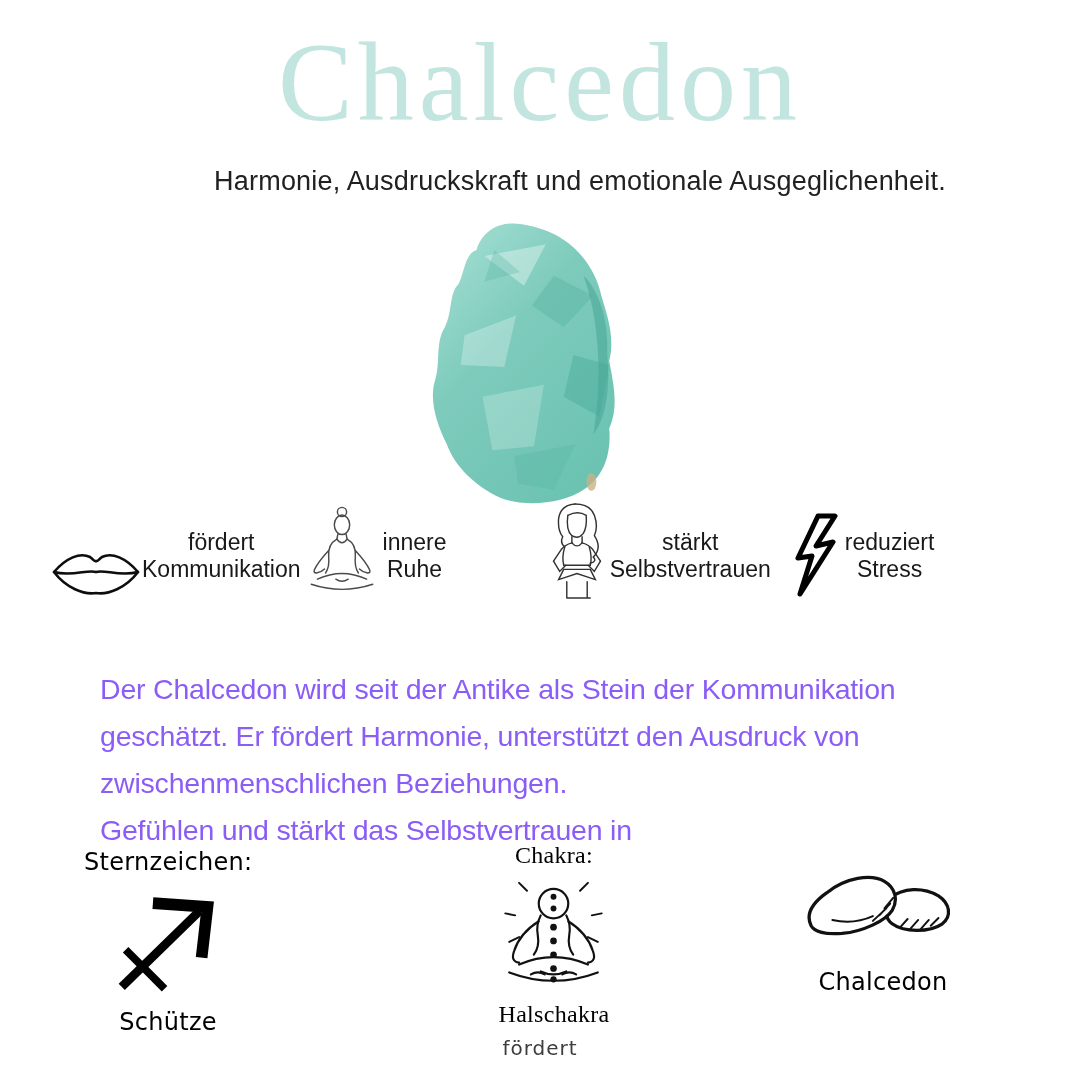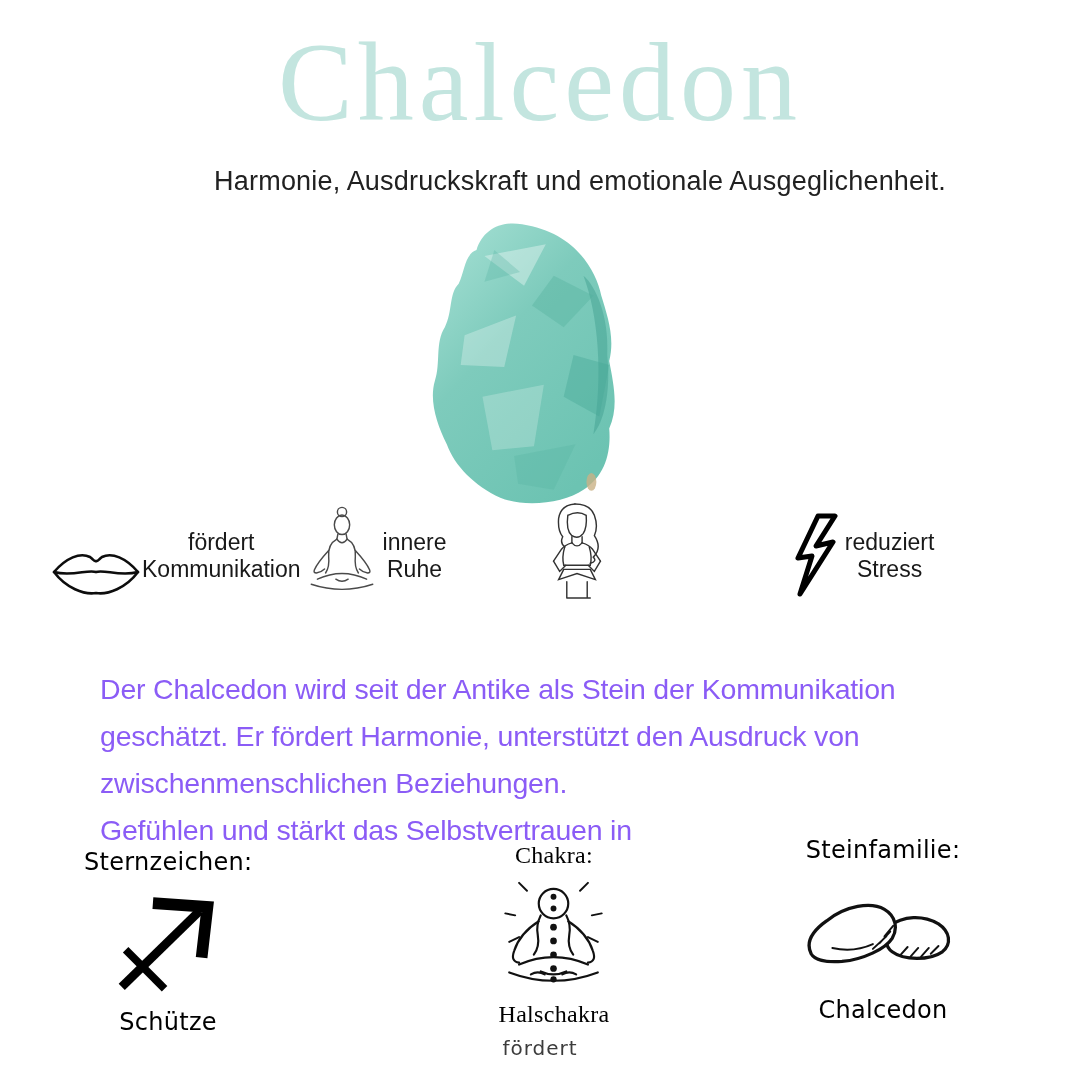--- a/index.html
+++ b/index.html
@@ -118,20 +118,24 @@
           <path d="M23,13 Q21,28 27,33 Q33,37 38,31 Q42,25 41,13 Q33,8 23,13"></path>
           <path d="M27,34 L27,40 M37,34 L37,40"></path>
           <path d="M27,40 Q20,42 17,46 L9,58 M37,40 Q44,42 47,46 L55,58"></path>
           <path d="M27,40 Q32,46 37,40"></path>
           <path d="M20,44 Q17,54 19,62 M44,44 Q47,54 45,62"></path>
           <path d="M9,58 L15,68 L21,62 M55,58 L49,68 L43,62"></path>
           <path d="M19,62 L45,62 M19,66 L45,66"></path>
           <path d="M19,66 L14,76 L32,70 L50,76 L45,66"></path>
           <path d="M22,78 L22,94 M42,78 L42,94 M22,94 L45,94"></path>
         </svg>
+      </div>
+      <div class="label">
+        <div>stärkt</div>
+        <div>Selbstvertrauen</div>
       </div>
     </div>
 
     <div class="benefit">
       <div class="icon-box">
         <svg width="58" height="88" viewBox="0 0 56 88" fill="#ffffff" stroke="#000000" stroke-width="5" stroke-linejoin="round">
           <path d="M30,4 L10,46 L24,44 L12,82 L45,30 L28,34 L47,4 Z"></path>
         </svg>
       </div>
       <div class="label">
@@ -183,21 +187,20 @@
         <path d="M22,88 Q57,73 92,88"></path>
         <path d="M12,96 Q57,113 102,96"></path>
         <path d="M44,95 Q57,101 70,95"></path>
         <path d="M34,98 Q41,94 48,98 M66,98 Q73,94 80,98"></path>
       </svg>
     </div>
     <div class="value">Halschakra</div>
   </div>
 
   <div class="attr attr-3">
-    <div class="heading">Steinfamilie:</div>
     <div class="icon-box">
       <svg width="162" height="82" viewBox="0 0 165 85" fill="none" stroke="#111111" stroke-width="3.4" stroke-linecap="round">
         <path d="M88,36 C104,24 124,24 140,33 C152,41 154,54 144,62 C131,71 104,71 92,62 C84,56 84,45 88,36 Z" fill="#ffffff"></path>
         <path d="M100,66 L108,57 M111,67 L119,58 M122,67 L130,58 M132,64 L140,56" stroke-width="2"></path>
         <path d="M8,64 C2,52 10,40 24,30 C44,14 70,10 84,18 C96,25 98,38 92,48 C85,59 62,70 40,72 C22,73 12,71 8,64 Z" fill="#ffffff"></path>
         <path d="M30,58 Q52,63 72,54" stroke-width="2"></path>
         <path d="M84,46 L93,35 M79,53 L90,41 M72,59 L86,46" stroke-width="2"></path>
       </svg>
     </div>
     <div class="value">Chalcedon</div>

